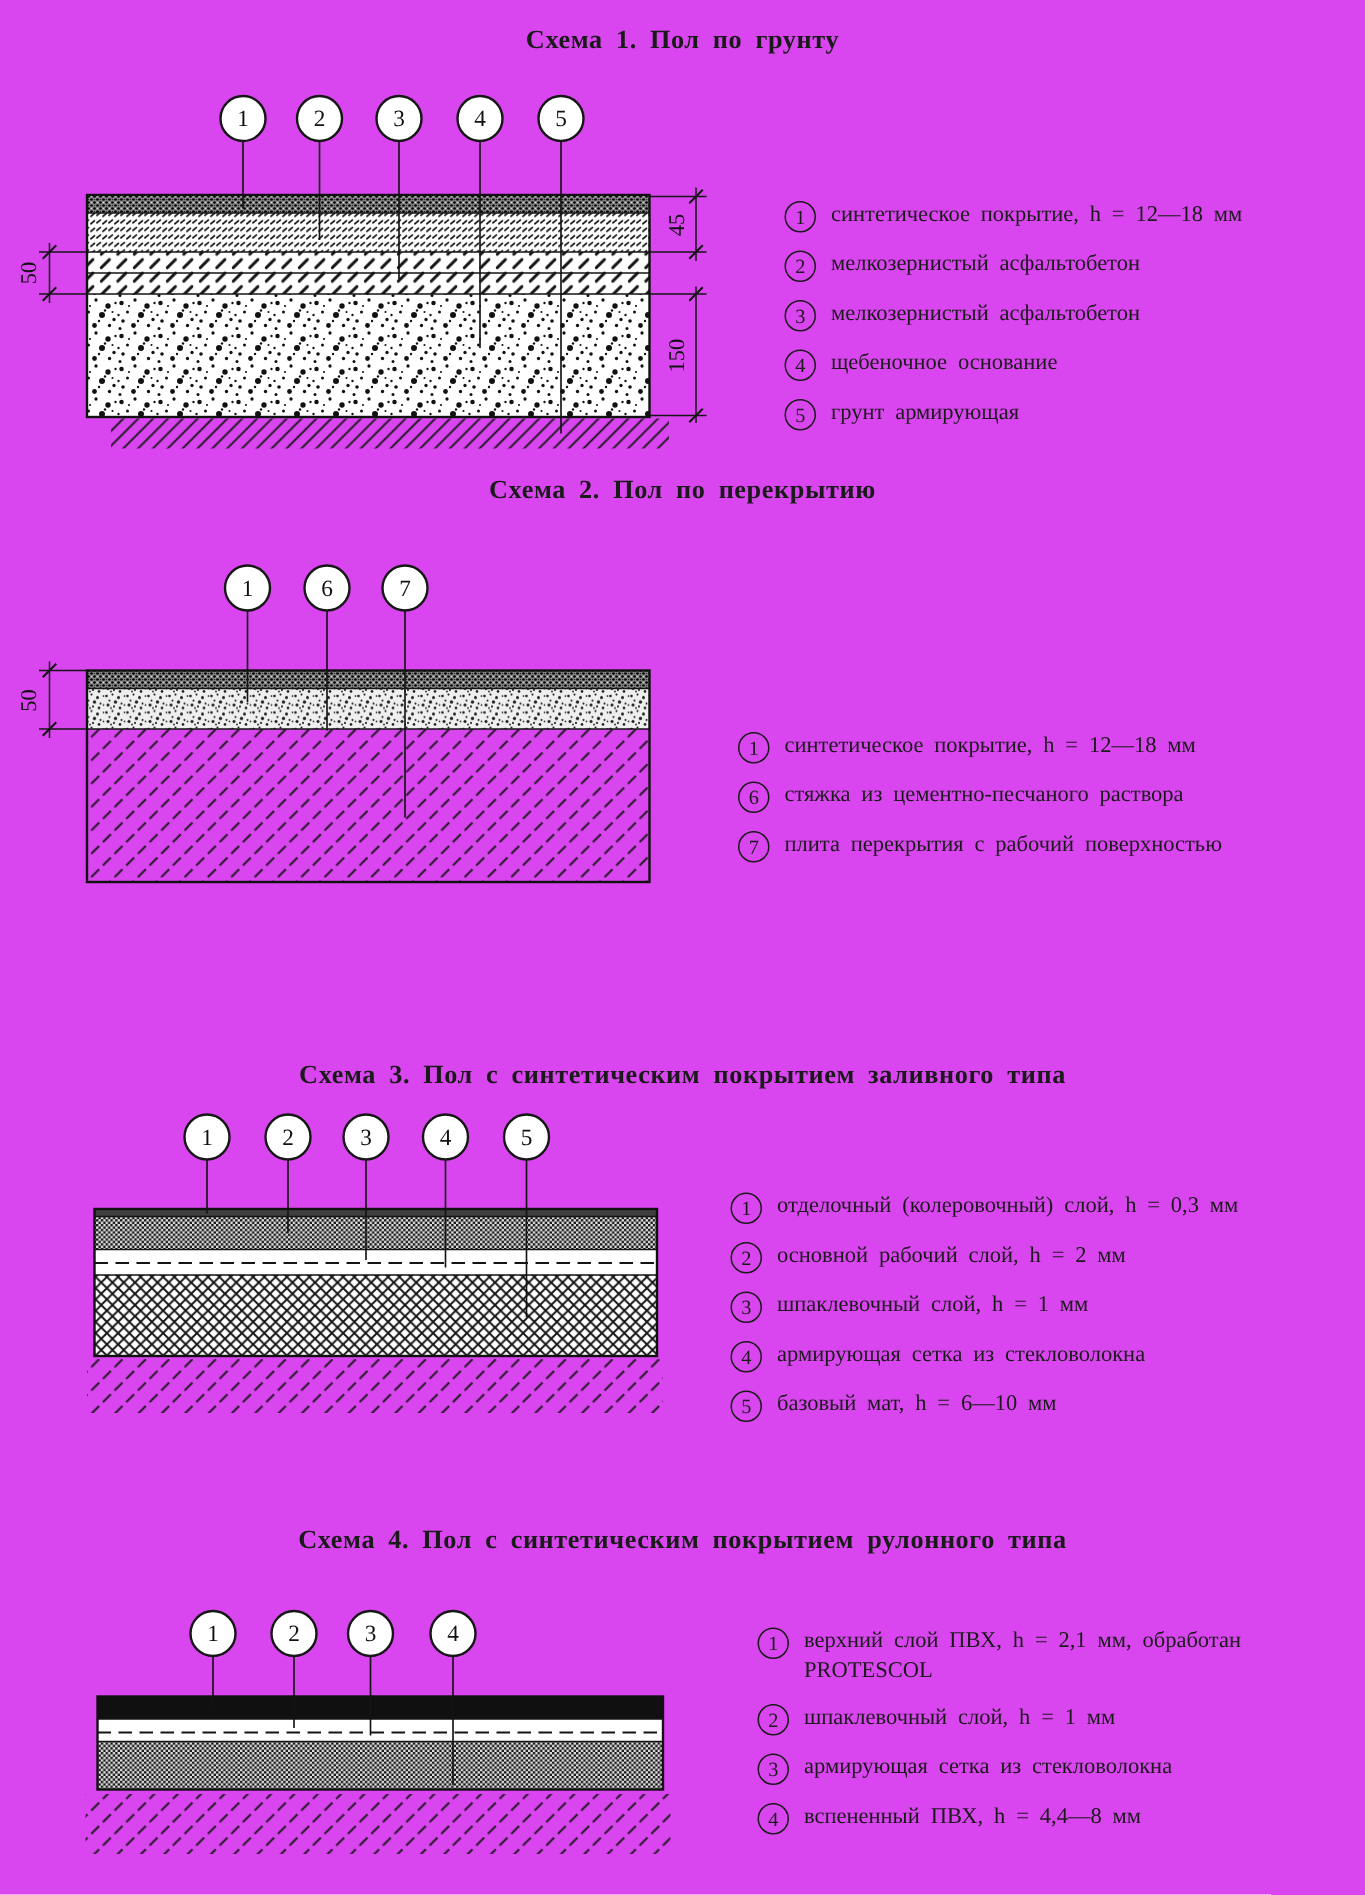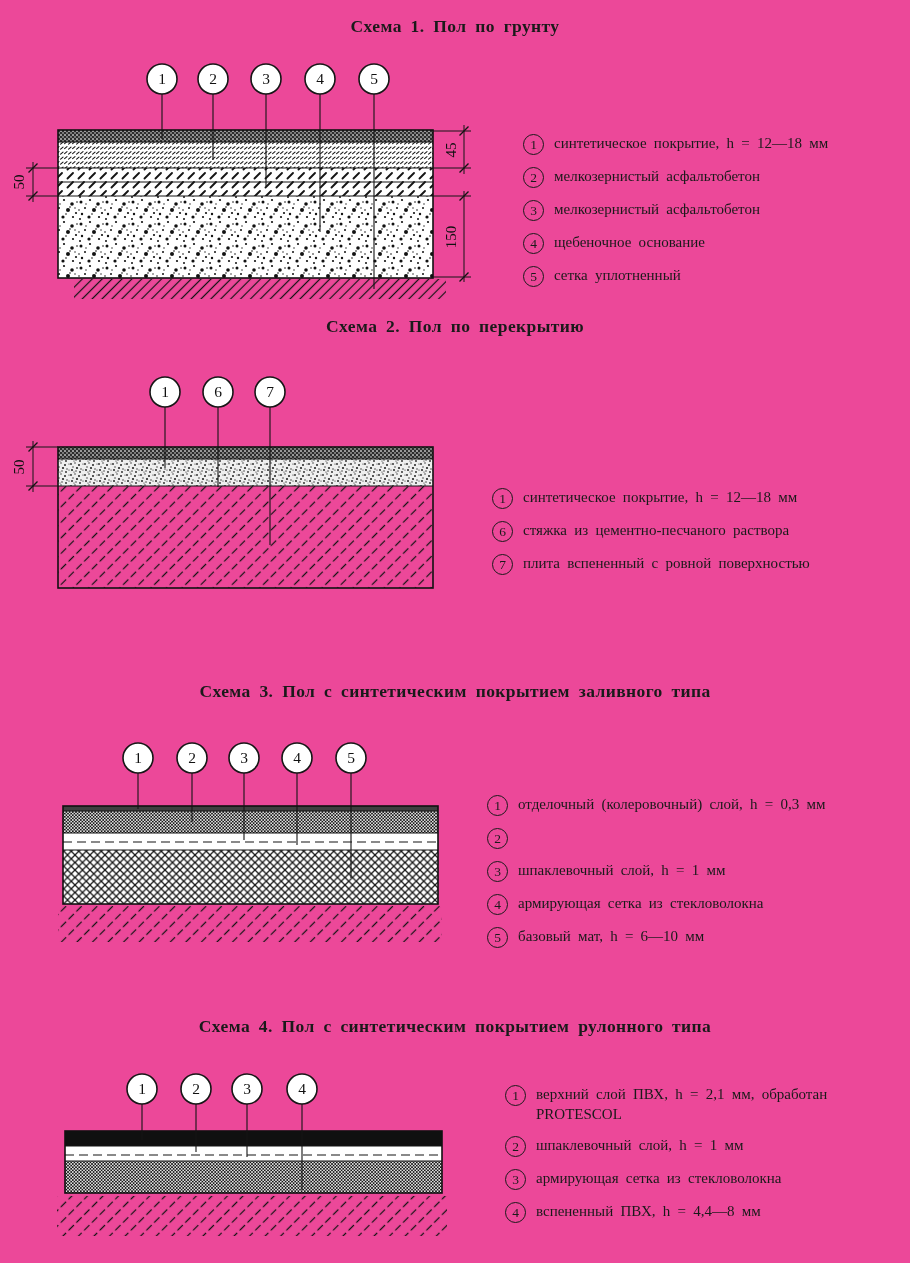--- a/index.html
+++ b/index.html
@@ -1,16 +1,16 @@
 <!DOCTYPE html>
 <html><head>
 <meta charset="utf-8">
 <style>
   html,body{margin:0;padding:0;background:#fff;}
-  .page{position:relative;width:910px;height:1263px;background:#ec4899;overflow:hidden;
+  .page{position:relative;width:910px;height:1263px;background:#d946ef;overflow:hidden;
         font-family:"Liberation Serif","DejaVu Serif",serif;color:#1a1a1a;}
   .scheme-title{position:absolute;left:0;width:910px;text-align:center;font-weight:700;
         font-size:17.5px;letter-spacing:.4px;word-spacing:4px;}
   .diagram{position:absolute;left:0;}
   .legend{position:absolute;}
   .legend-item{display:flex;align-items:flex-start;gap:10px;margin-bottom:11px;}
   .legend-num{flex:0 0 auto;width:19px;height:19px;border:1.4px solid #1a1a1a;border-radius:50%;
         display:flex;align-items:center;justify-content:center;font-size:13.5px;line-height:1;margin-top:1px;}
   .legend-label{font-size:15px;line-height:20px;word-spacing:3.5px;white-space:pre-line;}
   svg text{font-family:"Liberation Serif","DejaVu Serif",serif;fill:#111;}
@@ -159,21 +159,21 @@
     <div class="legend-item">
       <span class="legend-num">3</span>
       <span class="legend-label">мелкозернистый асфальтобетон</span>
     </div>
     <div class="legend-item">
       <span class="legend-num">4</span>
       <span class="legend-label">щебеночное основание</span>
     </div>
     <div class="legend-item">
       <span class="legend-num">5</span>
-      <span class="legend-label">сетка уплотненный</span>
+      <span class="legend-label">грунт армирующая</span>
     </div>
   </div>
 
   <div class="scheme-title" style="top:316px">Схема 2. Пол по перекрытию</div>
 
   <svg class="diagram" style="top:365px" width="500" height="235" viewBox="0 365 500 235">
     <g>
       <rect x="58" y="447" width="375" height="12" fill="url(#patDense)"></rect>
       <rect x="58" y="459" width="375" height="27" fill="url(#patScreed)"></rect>
       <rect x="58" y="486" width="375" height="102" fill="url(#patSlab)"></rect>
@@ -204,25 +204,25 @@
     <div class="legend-item">
       <span class="legend-num">1</span>
       <span class="legend-label">синтетическое покрытие, h = 12—18 мм</span>
     </div>
     <div class="legend-item">
       <span class="legend-num">6</span>
       <span class="legend-label">стяжка из цементно-песчаного раствора</span>
     </div>
     <div class="legend-item">
       <span class="legend-num">7</span>
-      <span class="legend-label">плита вспененный с ровной поверхностью</span>
+      <span class="legend-label">плита перекрытия с рабочий поверхностью</span>
     </div>
   </div>
 
-  <div class="scheme-title" style="top:681px">Схема 3. Пол с синтетическим покрытием заливного типа</div>
+  <div class="scheme-title" style="top:706px">Схема 3. Пол с синтетическим покрытием заливного типа</div>
 
   <svg class="diagram" style="top:730px" width="500" height="225" viewBox="0 730 500 225">
     <g>
       <rect x="63" y="806" width="375" height="5" fill="#3f3f3f"></rect>
       <rect x="63" y="811" width="375" height="22" fill="url(#patCheck)"></rect>
       <rect x="63" y="833" width="375" height="17" fill="#ffffff"></rect>
       <path class="stroke" stroke-dasharray="9 5" d="M63 842 H438"></path>
       <rect x="63" y="850" width="375" height="54" fill="url(#patCross)"></rect>
       <path class="stroke thin" d="M63 811 H438 M63 833 H438 M63 850 H438"></path>
       <rect class="box" x="63" y="806" width="375" height="98"></rect>
@@ -251,20 +251,21 @@
     </g>
   </svg>
 
   <div class="legend" style="left:487px;top:794px;width:420px">
     <div class="legend-item">
       <span class="legend-num">1</span>
       <span class="legend-label">отделочный (колеровочный) слой, h = 0,3 мм</span>
     </div>
     <div class="legend-item">
       <span class="legend-num">2</span>
+      <span class="legend-label">основной рабочий слой, h = 2 мм</span>
     </div>
     <div class="legend-item">
       <span class="legend-num">3</span>
       <span class="legend-label">шпаклевочный слой, h = 1 мм</span>
     </div>
     <div class="legend-item">
       <span class="legend-num">4</span>
       <span class="legend-label">армирующая сетка из стекловолокна</span>
     </div>
     <div class="legend-item">

